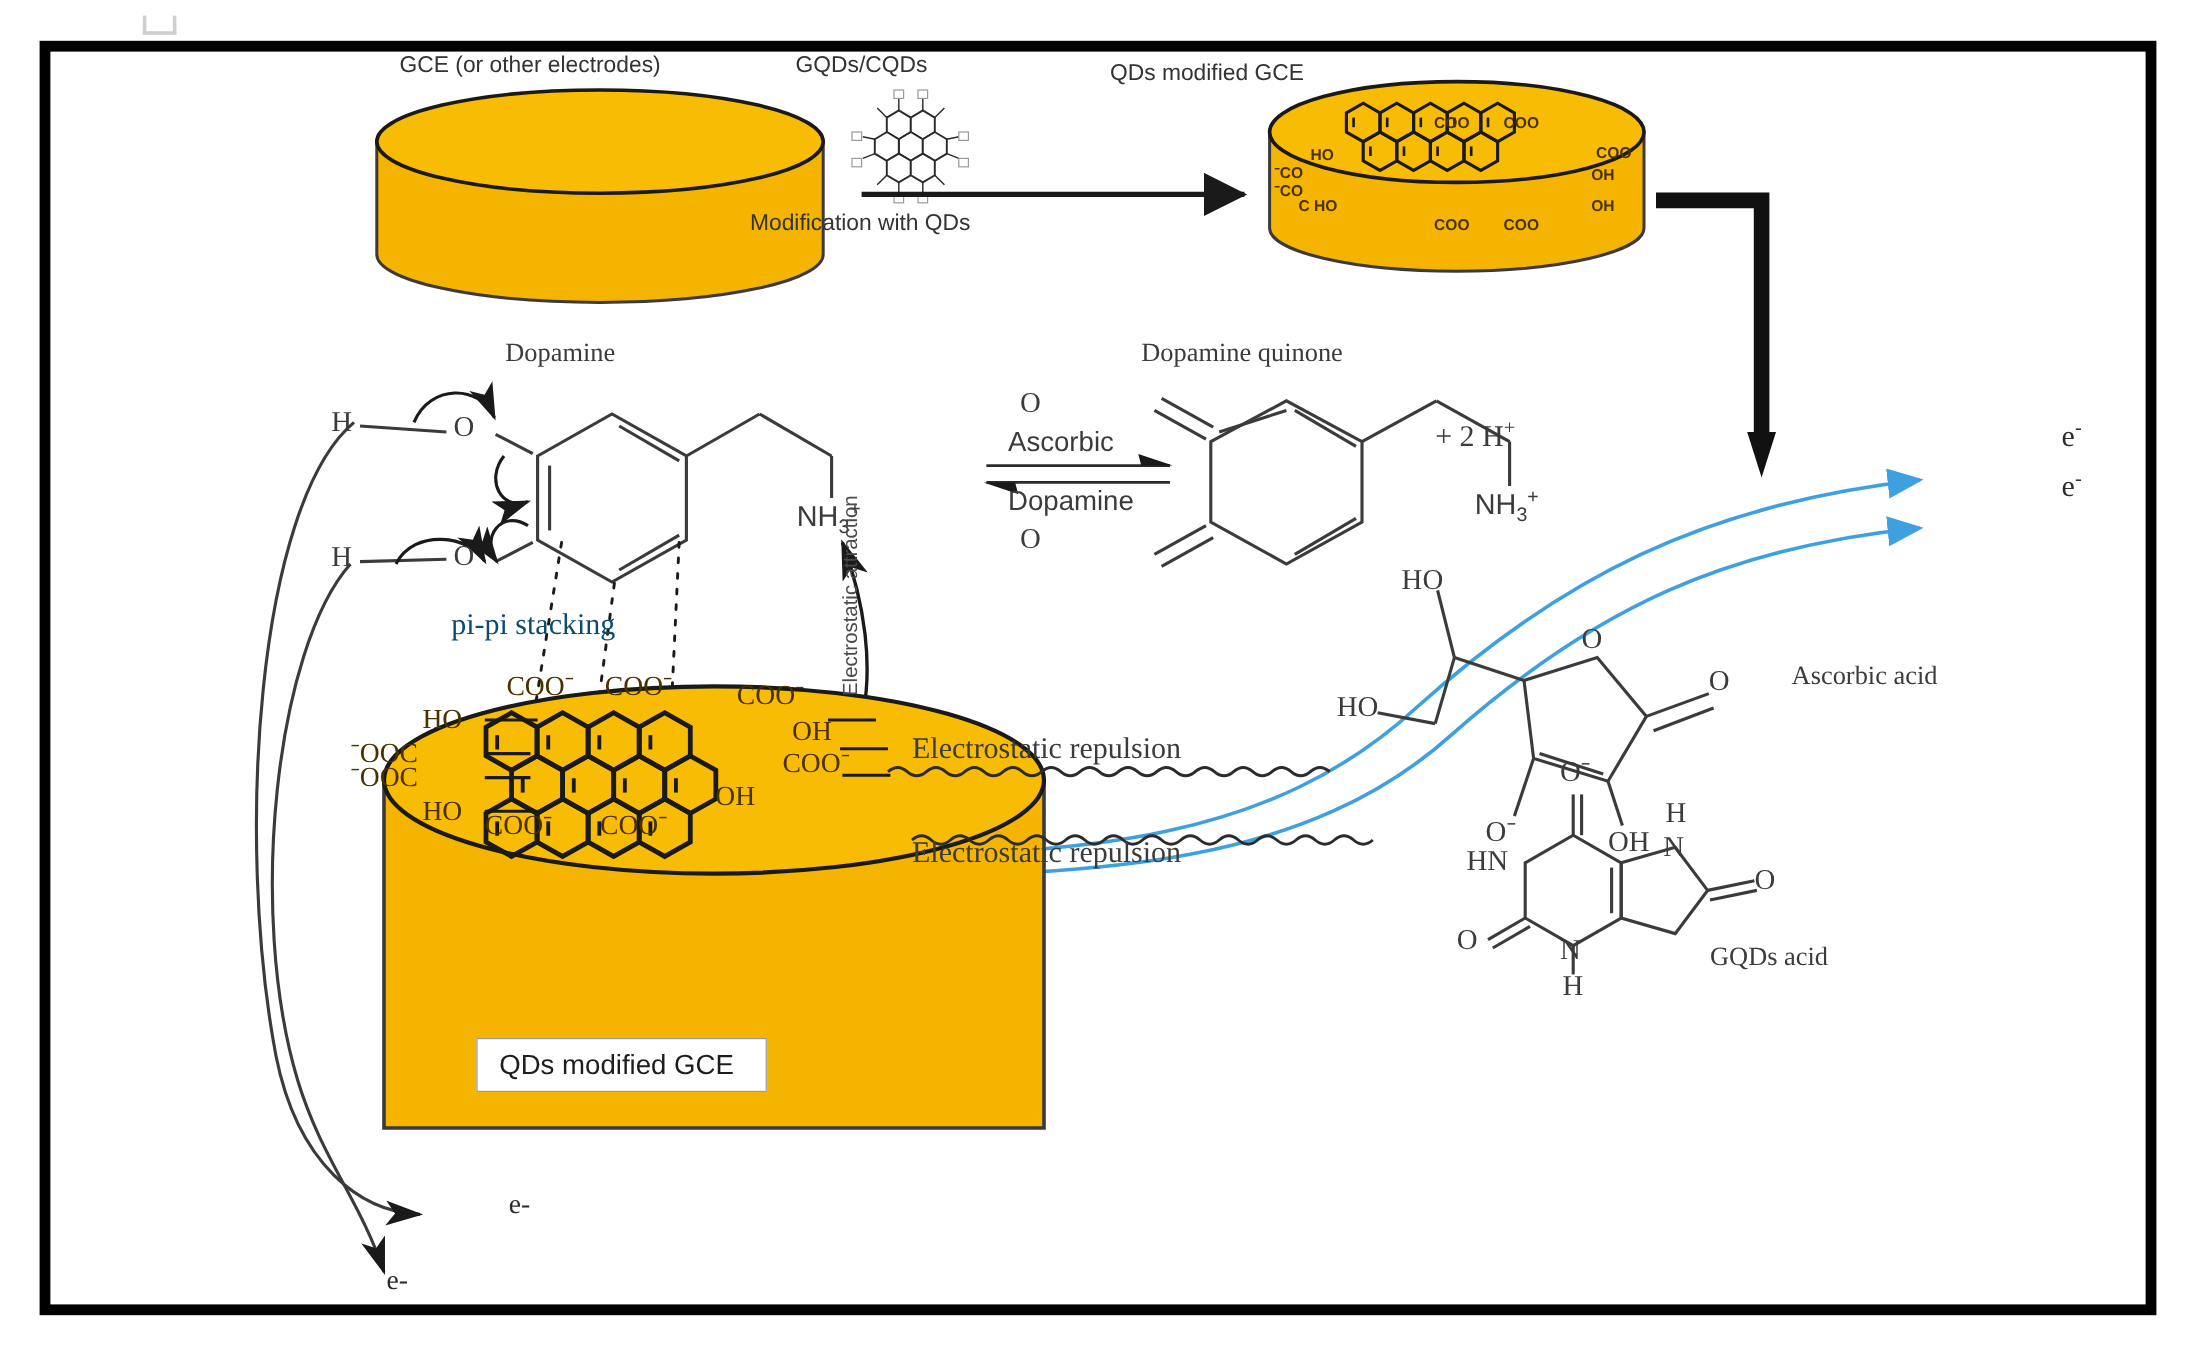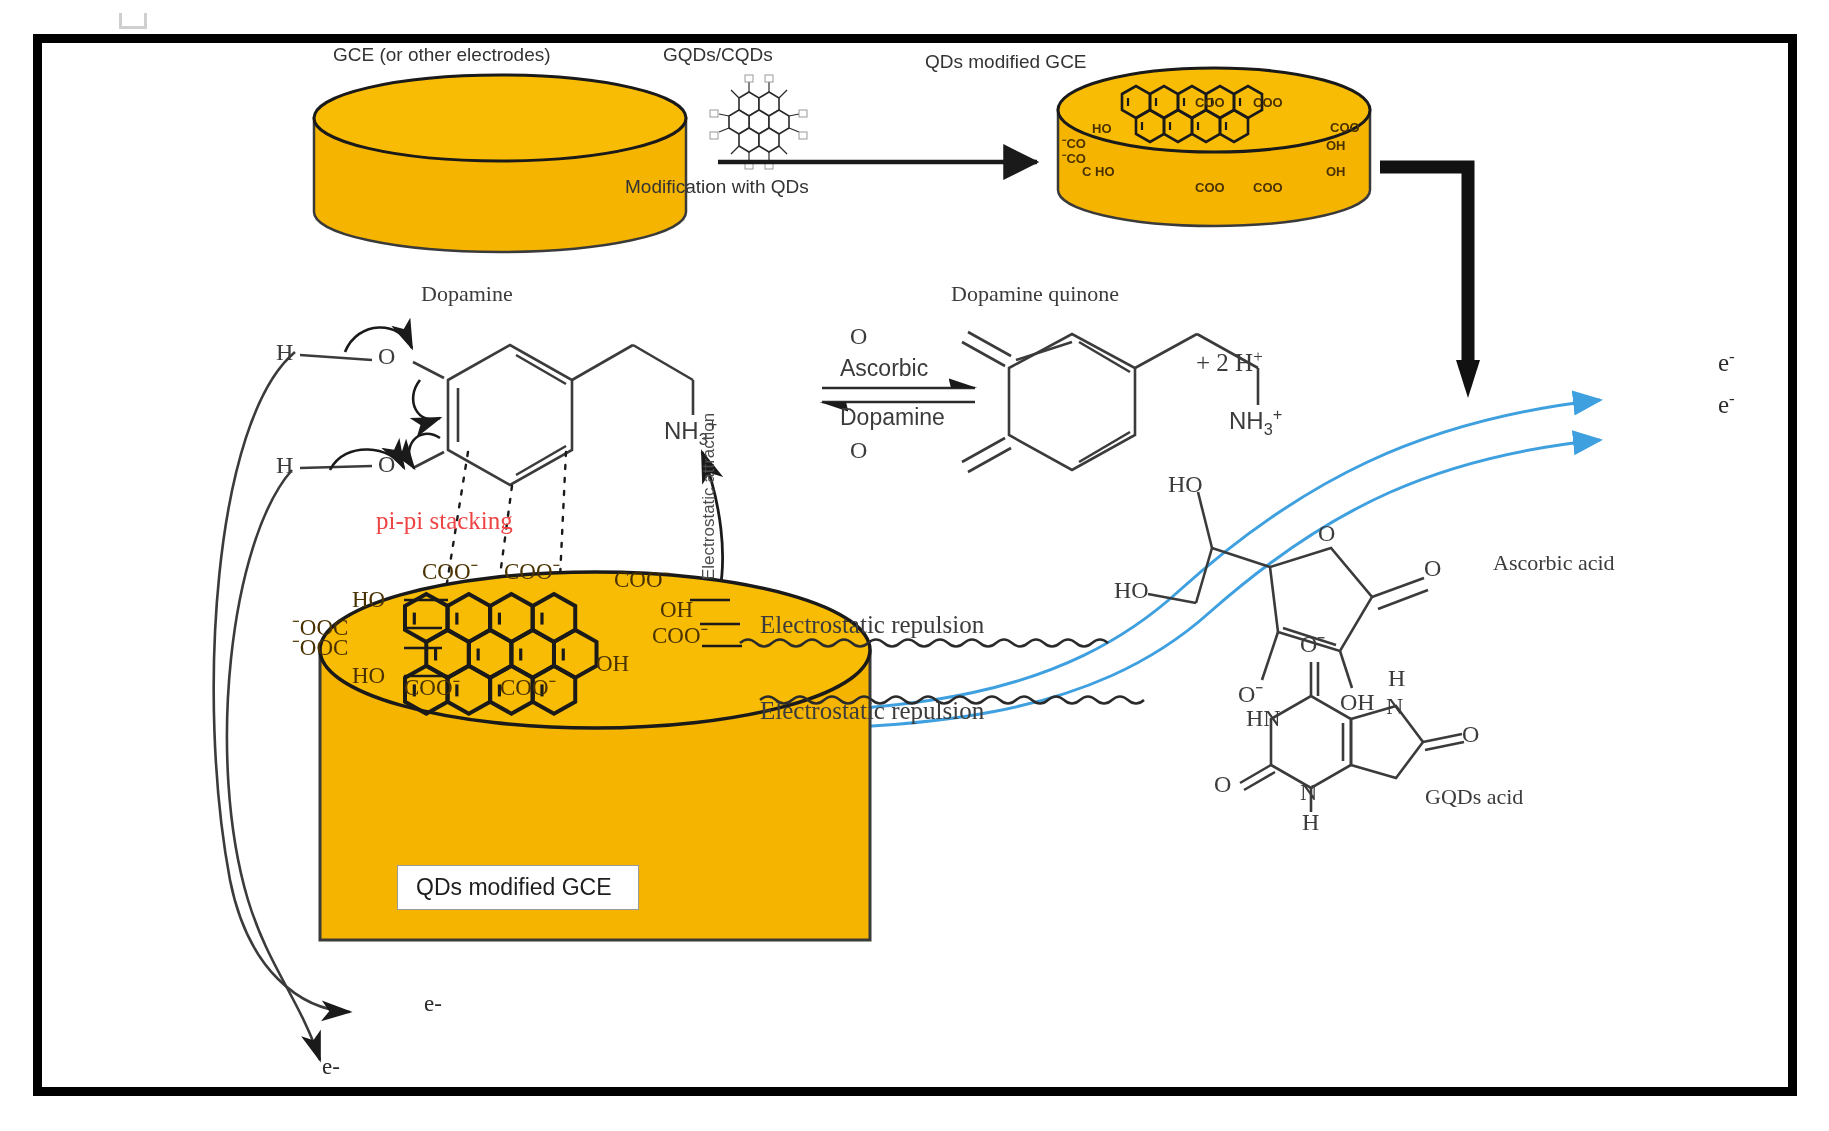--- a/index.html
+++ b/index.html
@@ -371,21 +371,21 @@
   <div class="lbl" style="left:664px;top:416px;font-size:24px;color:#3b3b3b;font-family:'Liberation Sans',sans-serif;">
     <span>NH</span><span class="sub">3</span><span class="sup">+</span>
   </div>
 
   <div class="lbl t-chem" style="left:850px;top:324px;">O</div>
   <div class="lbl t-chem" style="left:850px;top:438px;">O</div>
   <div class="lbl" style="left:1229px;top:406px;font-size:24px;color:#3b3b3b;font-family:'Liberation Sans',sans-serif;">
     <span>NH</span><span class="sub">3</span><span class="sup">+</span>
   </div>
 
-  <div class="lbl serif" style="left:376px;top:508px;font-size:25px;color:#ef4444;">pi-pi stacking</div>
+  <div class="lbl serif" style="left:376px;top:508px;font-size:25px;color:#0c4a6e;">pi-pi stacking</div>
 
   <div class="lbl sans vert" style="left:700px;top:580px;font-size:17px;color:#4a4a4a;transform:rotate(-90deg);transform-origin:left top;">Electrostatic attraction</div>
 
   <div class="lbl serif" style="left:760px;top:612px;font-size:25px;color:#3b3b3b;">Electrostatic repulsion</div>
 
   <div class="lbl serif" style="left:760px;top:698px;font-size:25px;color:#3b3b3b;">Electrostatic repulsion</div>
 
   <div class="lbl" style="left:352px;top:588px;font-size:23px;color:#4a3200;font-family:'Liberation Serif',serif;">HO</div>
   <div class="lbl" style="left:292px;top:616px;font-size:23px;color:#4a3200;font-family:'Liberation Serif',serif;">⁻OOC</div>
   <div class="lbl" style="left:292px;top:636px;font-size:23px;color:#4a3200;font-family:'Liberation Serif',serif;">⁻OOC</div>
@@ -406,21 +406,21 @@
   <div class="lbl t-chem" style="left:1168px;top:472px;">HO</div>
   <div class="lbl t-chem" style="left:1114px;top:578px;">HO</div>
   <div class="lbl t-chem" style="left:1318px;top:521px;">O</div>
   <div class="lbl t-chem" style="left:1424px;top:556px;">O</div>
   <div class="lbl t-chem" style="left:1238px;top:682px;">O⁻</div>
   <div class="lbl t-chem" style="left:1340px;top:690px;">OH</div>
 
   <div class="lbl serif t-serif-big" style="left:1493px;top:552px;">Ascorbic acid</div>
 
   <div class="lbl t-chem" style="left:1300px;top:632px;">O⁻</div>
-  <div class="lbl t-chem" style="left:1222px;top:706px;margin-left:24px;">HN</div>
+  <div class="lbl t-chem" style="left:1222px;top:706px;">HN</div>
   <div class="lbl t-chem" style="left:1388px;top:666px;">H</div>
   <div class="lbl t-chem" style="left:1386px;top:694px;">N</div>
   <div class="lbl t-chem" style="left:1462px;top:722px;">O</div>
   <div class="lbl t-chem" style="left:1214px;top:772px;">O</div>
   <div class="lbl t-chem" style="left:1300px;top:780px;">N</div>
   <div class="lbl t-chem" style="left:1302px;top:810px;">H</div>
 
   <div class="lbl serif t-serif-big" style="left:1425px;top:786px;">GQDs acid</div>
 
   <div class="lbl serif" style="left:424px;top:992px;font-size:23px;color:#2b2b2b;">e-</div>

